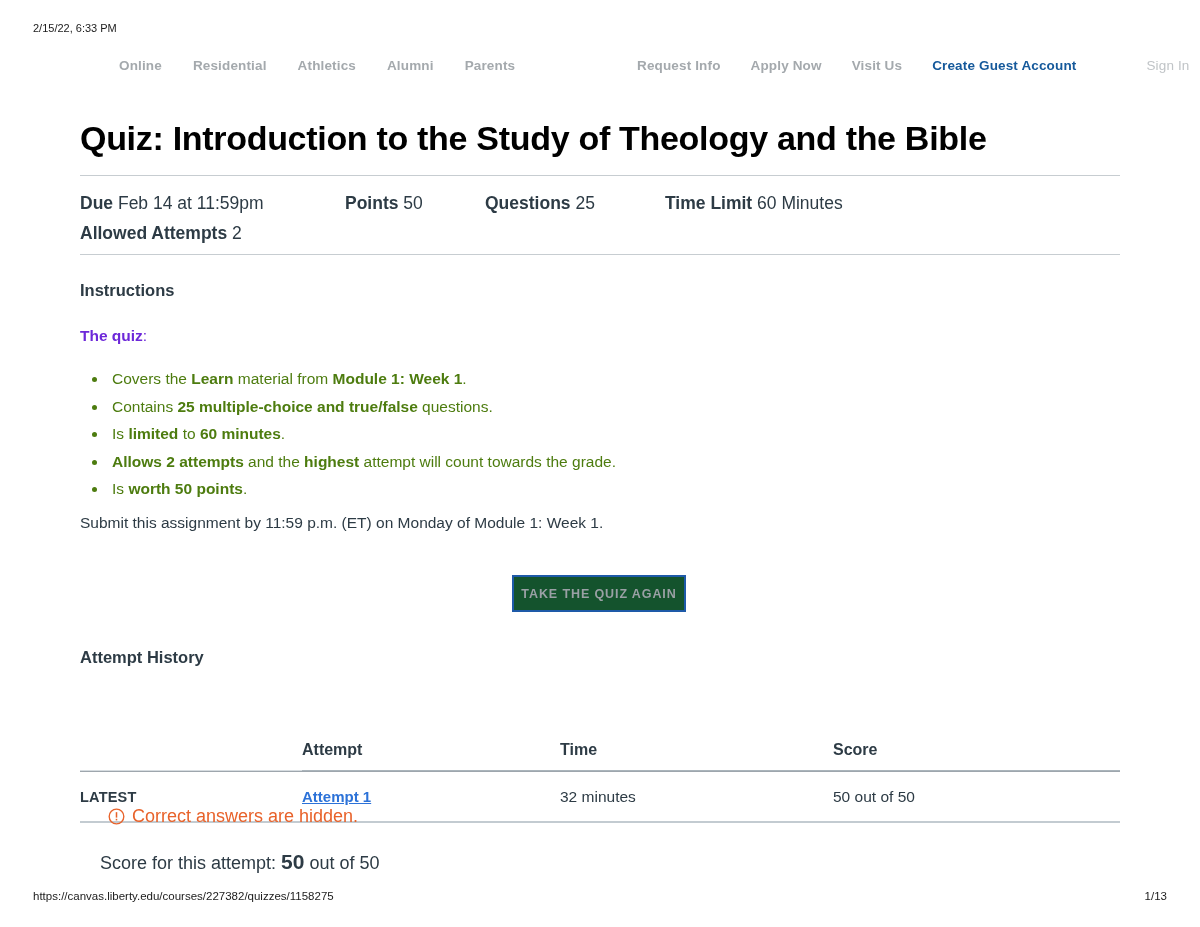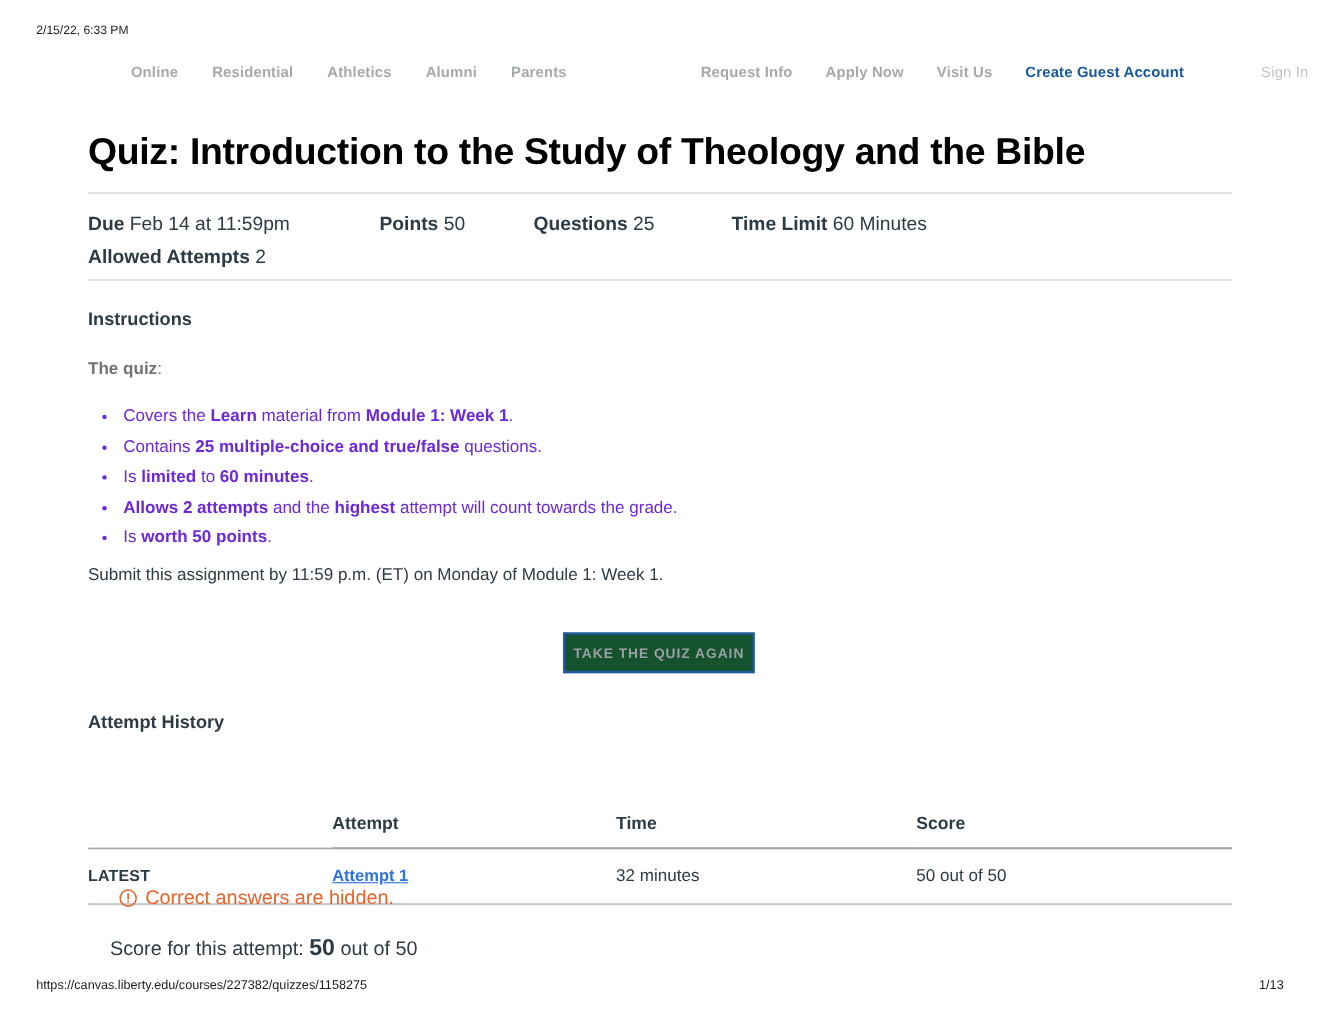--- a/index.html
+++ b/index.html
@@ -139,34 +139,34 @@
     font-size: 16.5px;
     font-weight: 700;
     color: #2d3b45;
   }
 
   .the-quiz {
     position: absolute;
     top: 327px;
     left: 0;
     font-size: 15.5px;
-    color: #737373;
+    color: #6d28d9;
   }
   .the-quiz b { font-weight: 700; }
 
   .bullets {
     position: absolute;
     top: 365px;
     left: 0;
     margin: 0;
     padding: 0 0 0 28px;
     list-style: disc;
     font-size: 15.5px;
     line-height: 27.5px;
-    color: #6d28d9;
+    color: #4d7c0f;
   }
   .bullets li { padding-left: 4px; }
   .bullets b { font-weight: 700; }
 
   .submit-note {
     position: absolute;
     top: 514px;
     left: 0;
     font-size: 15.5px;
     color: #2d3b45;

